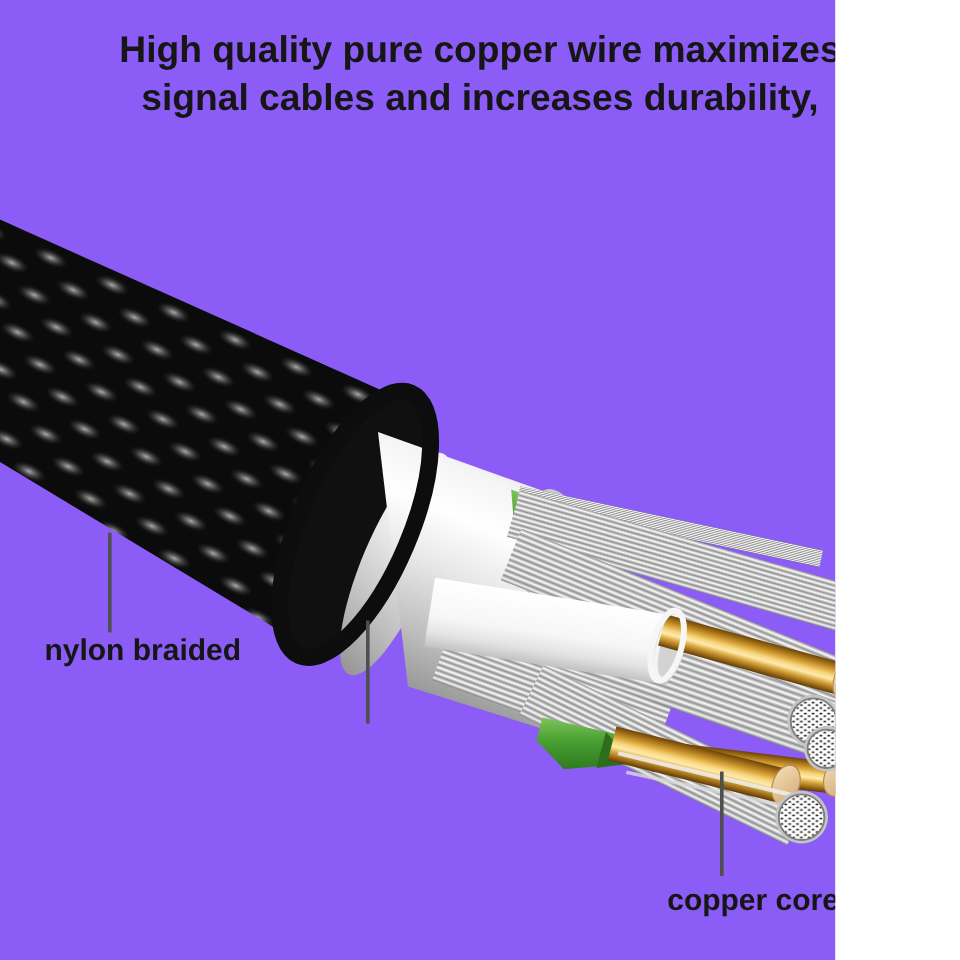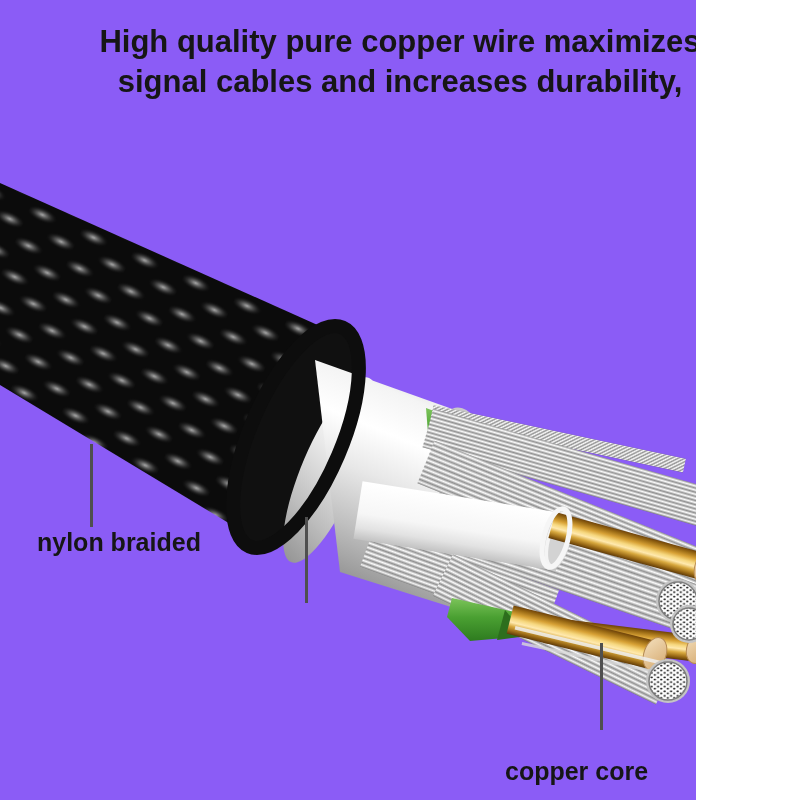--- a/index.html
+++ b/index.html
@@ -165,15 +165,15 @@
       <ellipse cx="556" cy="538" rx="12" ry="30" transform="rotate(15 556 538)" fill="none" stroke="#f6f6f6" stroke-width="5"></ellipse>
     </g>
   </svg>
 
   <div class="pointer" style="left:90px;top:444px;height:83px;"></div>
   <div class="callout" style="left:1px;top:528px;margin-left:36px;">nylon braided</div>
 
   <div class="pointer" style="left:305px;top:517px;height:86px;"></div>
 
   <div class="pointer" style="left:600px;top:643px;height:87px;"></div>
-  <div class="callout" style="left:505px;top:736px;margin-top:21px;">copper core</div>
+  <div class="callout" style="left:556px;top:736px;">copper core</div>
 
 </div>
 
 </body></html>

